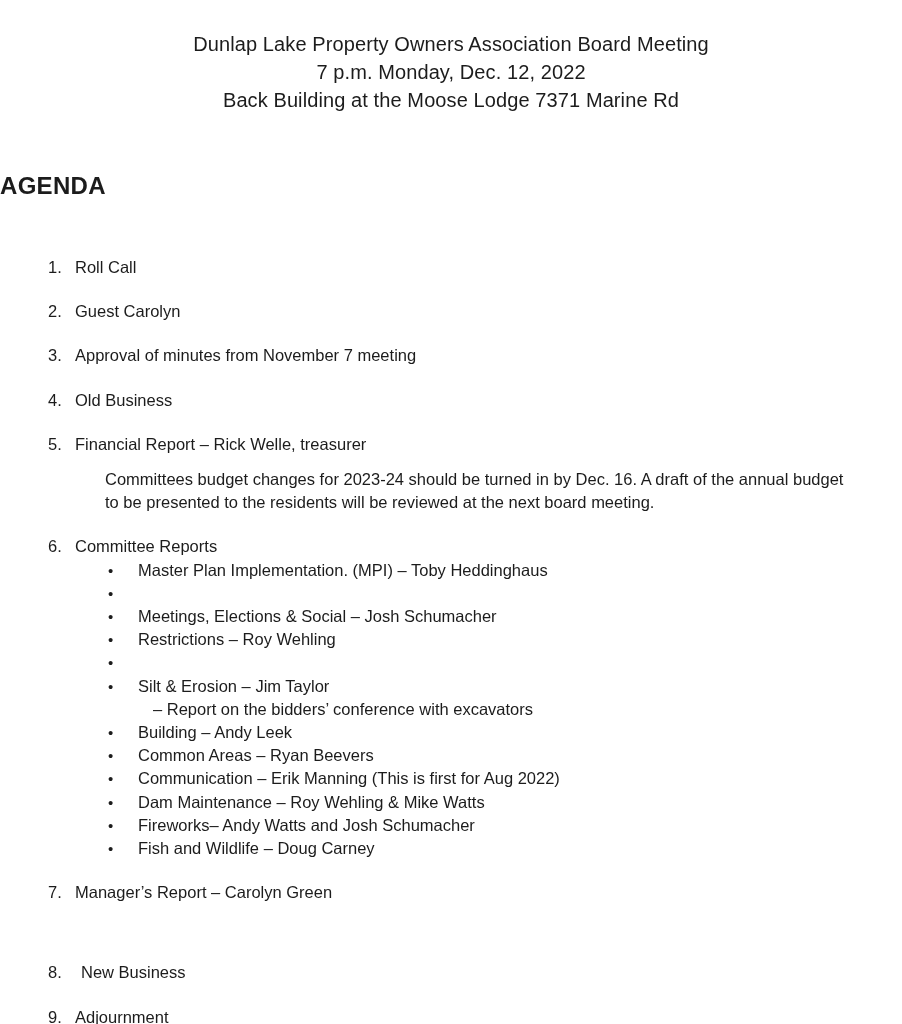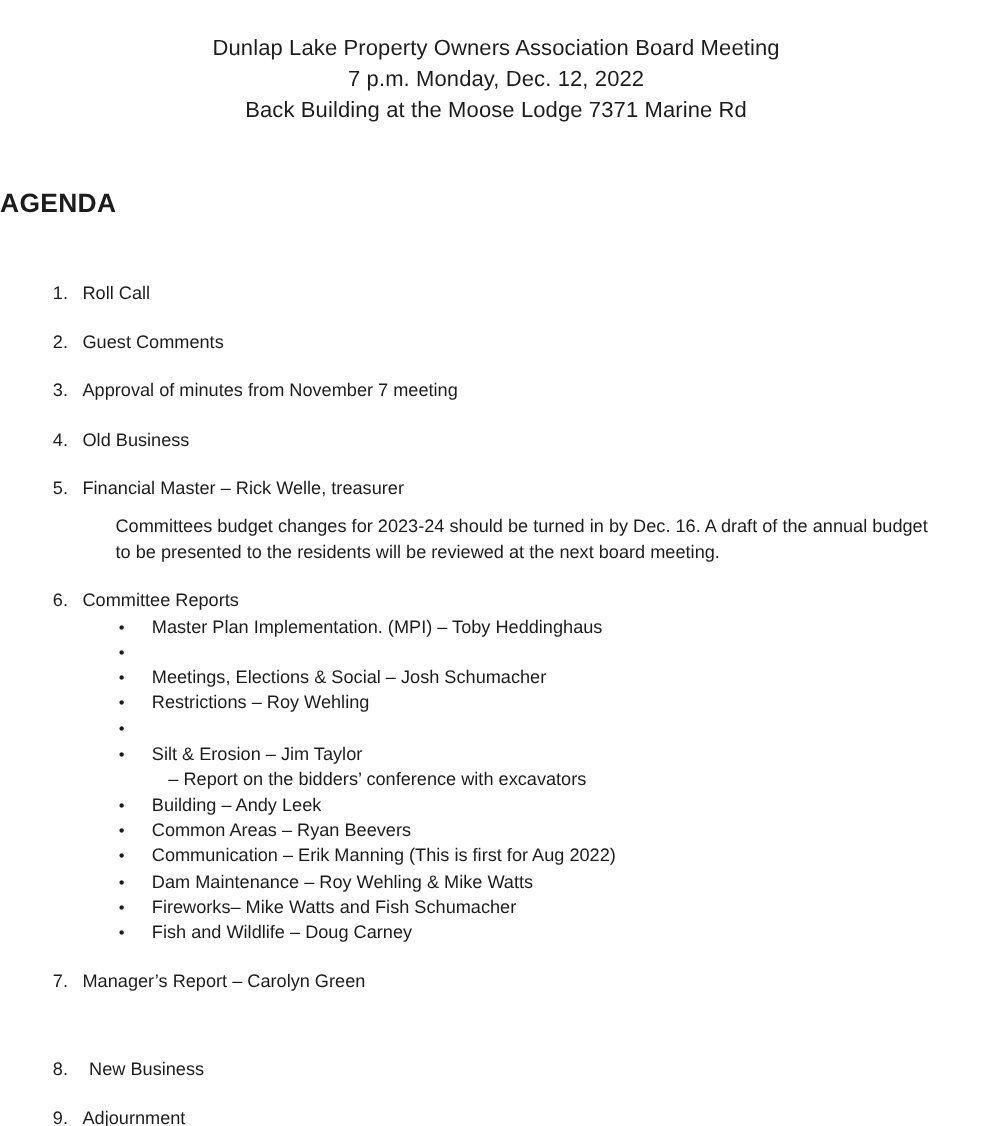--- a/index.html
+++ b/index.html
@@ -87,42 +87,42 @@
     <div class="item">
       <div class="item-head">
         <span class="num">1.</span>
         <span class="txt">Roll Call</span>
       </div>
     </div>
 
     <div class="item">
       <div class="item-head">
         <span class="num">2.</span>
-        <span class="txt">Guest Comments</span>
+        <span class="txt">Guest Carolyn</span>
       </div>
     </div>
 
     <div class="item">
       <div class="item-head">
         <span class="num">3.</span>
         <span class="txt">Approval of minutes from November 7 meeting</span>
       </div>
     </div>
 
     <div class="item">
       <div class="item-head">
         <span class="num">4.</span>
         <span class="txt">Old Business</span>
       </div>
     </div>
 
     <div class="item">
       <div class="item-head">
         <span class="num">5.</span>
-        <span class="txt">Financial Master – Rick Welle, treasurer</span>
+        <span class="txt">Financial Report – Rick Welle, treasurer</span>
       </div>
       <div class="note">Committees budget changes for 2023-24 should be turned in by Dec. 16. A draft of the annual budget to be presented to the residents will be reviewed at the next board meeting.</div>
     </div>
 
     <div class="item">
       <div class="item-head">
         <span class="num">6.</span>
         <span class="txt">Committee Reports</span>
       </div>
       <div class="bullets">
@@ -160,21 +160,21 @@
         <div class="bullet">
           <span class="dot">•</span>
           <span class="txt">Communication – Erik Manning (This is first for Aug 2022)</span>
         </div>
         <div class="bullet">
           <span class="dot">•</span>
           <span class="txt">Dam Maintenance – Roy Wehling &amp; Mike Watts</span>
         </div>
         <div class="bullet">
           <span class="dot">•</span>
-          <span class="txt">Fireworks– Mike Watts and Fish Schumacher</span>
+          <span class="txt">Fireworks– Andy Watts and Josh Schumacher</span>
         </div>
         <div class="bullet">
           <span class="dot">•</span>
           <span class="txt">Fish and Wildlife – Doug Carney</span>
         </div>
       </div>
     </div>
 
     <div class="item">
       <div class="item-head">

